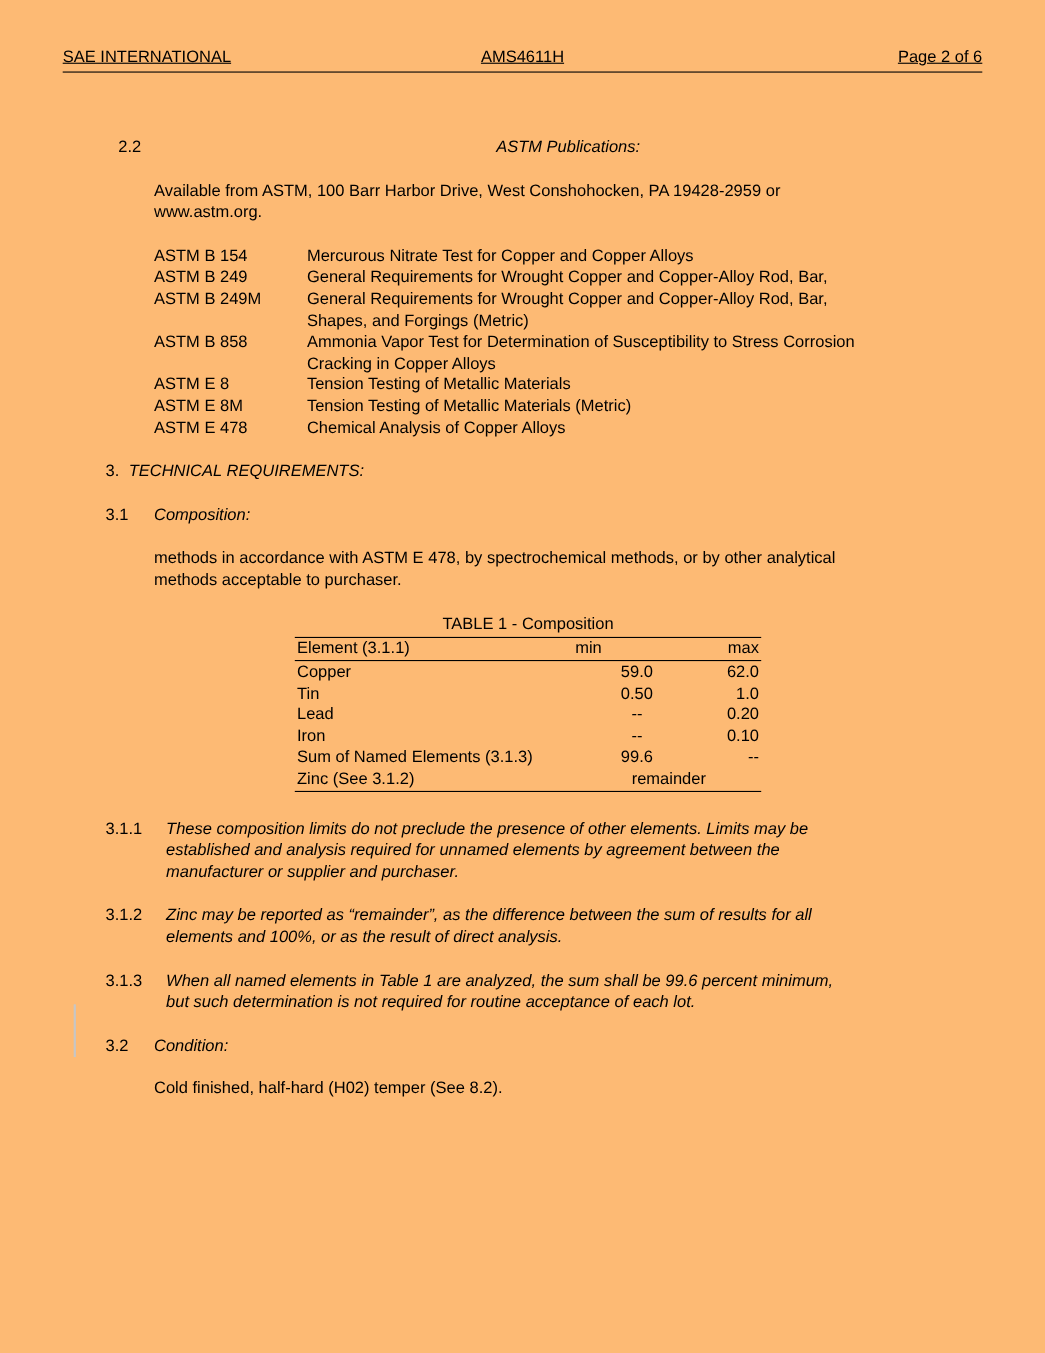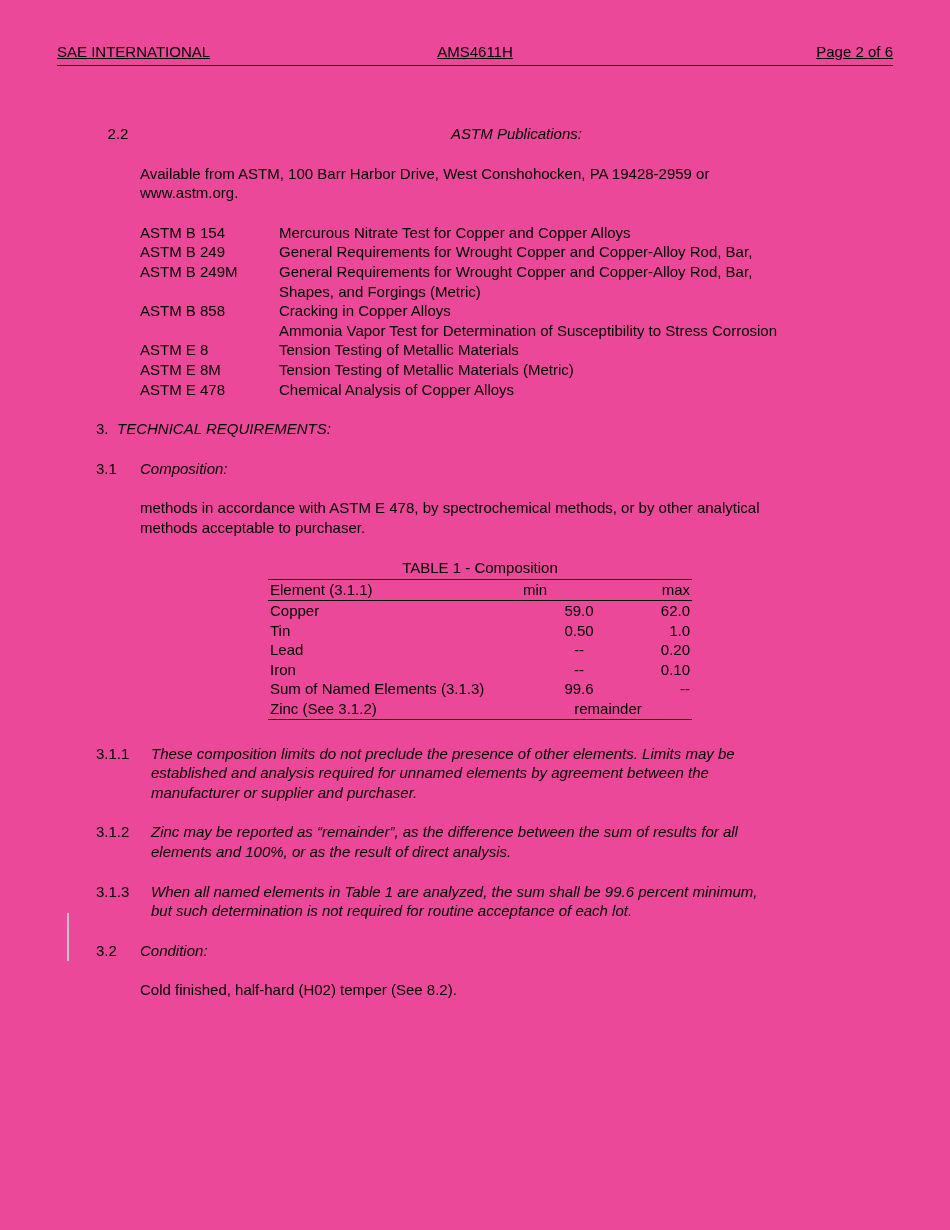--- a/index.html
+++ b/index.html
@@ -1,21 +1,21 @@
 <!DOCTYPE html>
 <html><head>
 <meta charset="utf-8">
 <style>
   html, body { margin: 0; padding: 0; background: #e8e8e8; }
   .page {
     position: relative;
     width: 950px;
     height: 1230px;
     margin: 0 auto;
-    background: #ec4899;
+    background: #fdba74;
     color: #000000;
     font-family: "Liberation Sans", "DejaVu Sans", sans-serif;
     font-size: 15px;
     line-height: 19.6px;
     overflow: hidden;
   }
   
   .hdr {
     position: absolute;
     left: 57px;
@@ -121,22 +121,22 @@
       <div class="ref-row">
         <span class="desig">ASTM B 249M</span>
         <span class="desc">
           <div class="line">General Requirements for Wrought Copper and Copper-Alloy Rod, Bar,</div>
           <div class="line">Shapes, and Forgings (Metric)</div>
         </span>
       </div>
       <div class="ref-row">
         <span class="desig">ASTM B 858</span>
         <span class="desc">
+          <div class="line">Ammonia Vapor Test for Determination of Susceptibility to Stress Corrosion</div>
           <div class="line">Cracking in Copper Alloys</div>
-          <div class="line">Ammonia Vapor Test for Determination of Susceptibility to Stress Corrosion</div>
         </span>
       </div>
       <div class="ref-row">
         <span class="desig">ASTM E 8</span>
         <span class="desc">
           <span class="line">Tension Testing of Metallic Materials</span>
         </span>
       </div>
       <div class="ref-row">
         <span class="desig">ASTM E 8M</span>

